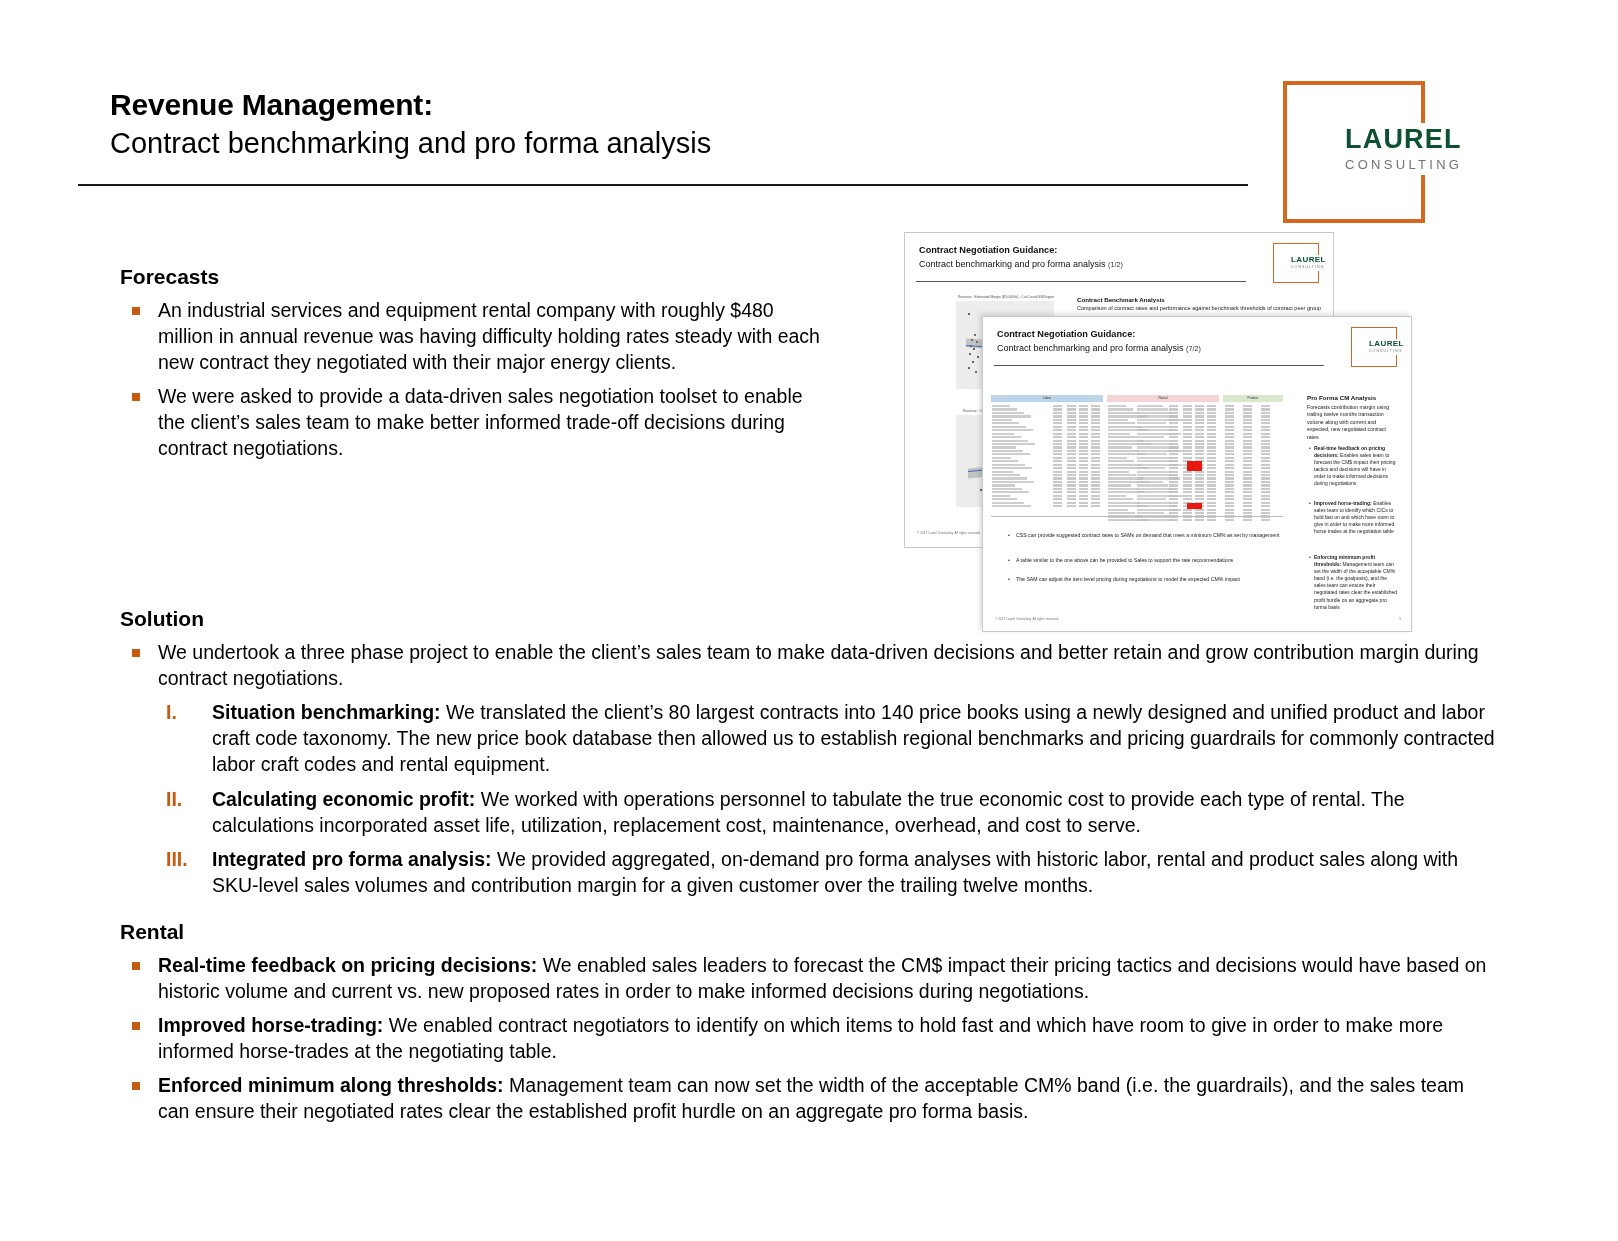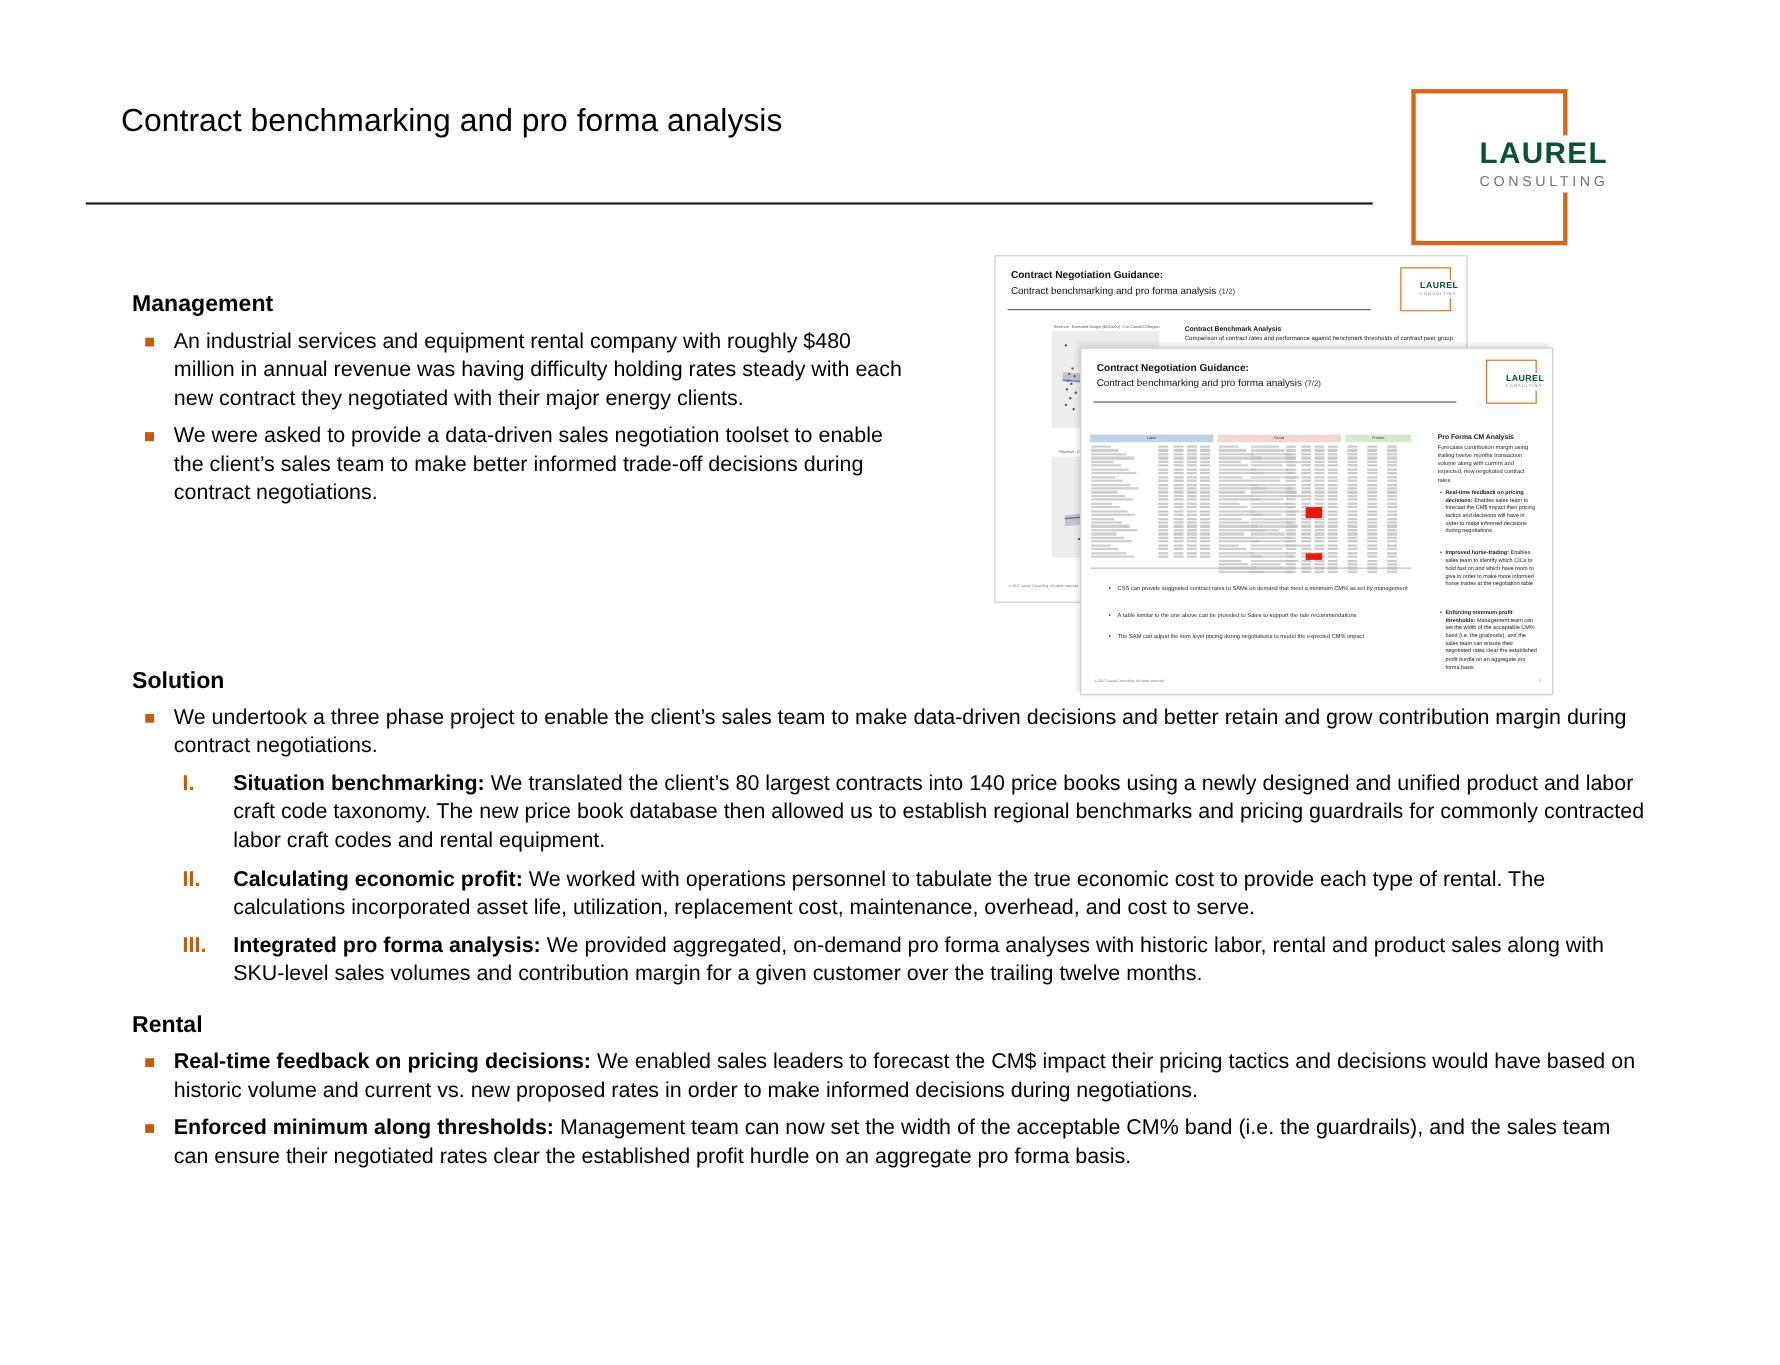--- a/index.html
+++ b/index.html
@@ -228,37 +228,38 @@
 
   .s2-foot { position:absolute; font-size: 5.2px; color:#222; line-height:1.45; padding-left: 9px; width: 300px;}
   .s2-foot::before { content:"\2022"; position:absolute; left:1px; top:0; }
   .s2-divider { position:absolute; background:#bbb; }
 </style>
 </head>
 <body>
 
 <div id="header">
   <div id="title-block">
+    <div id="title-main">Revenue Management:</div>
     <div id="title-sub">Contract benchmarking and pro forma analysis</div>
   </div>
   <div id="title-rule"></div>
 
   <div id="logo">
     <div class="logo-frame"></div>
     <div class="logo-gap"></div>
     <div id="logo-text">
       <div id="logo-laurel">LAUREL</div>
       <div id="logo-consulting">CONSULTING</div>
     </div>
   </div>
 </div>
 
 <div id="content">
 
-  <div id="situation-head" class="section-head">Management</div>
+  <div id="situation-head" class="section-head">Forecasts</div>
   <ul id="situation-list" class="blist">
     <li class="bullet-row">
       <span class="sq"></span>
       <span>An industrial services and equipment rental company with roughly $480 million in annual revenue was having difficulty holding rates steady with each new contract they negotiated with their major energy clients.</span>
     </li>
     <li class="bullet-row">
       <span class="sq"></span>
     </li>
     <li class="bullet-row">
       <span class="sq"></span>
@@ -284,20 +285,24 @@
       <span class="rn">III.</span>
       <span class="lead">Integrated pro forma analysis:</span><span> We provided aggregated, on-demand pro forma analyses with historic labor, rental and product sales along with SKU-level sales volumes and contribution margin for a given customer over the trailing twelve months.</span>
     </li>
   </ul>
 
   <div id="results-head" class="section-head">Rental</div>
   <ul id="results-list" class="blist">
     <li class="bullet-row">
       <span class="sq"></span>
       <span class="lead">Real-time feedback on pricing decisions:</span><span>  We enabled sales leaders to forecast the CM$ impact their pricing tactics and decisions would have based on historic volume and current vs. new proposed rates in order to make informed decisions during negotiations.</span>
+    </li>
+    <li class="bullet-row">
+      <span class="sq"></span>
+      <span class="lead">Improved horse-trading:</span><span>  We enabled contract negotiators to identify on which items to hold fast and which have room to give in order to make more informed horse-trades at the negotiating table.</span>
     </li>
     <li class="bullet-row">
       <span class="sq"></span>
       <span class="lead">Enforced minimum along thresholds:</span><span>  Management team can now set the width of the acceptable CM% band (i.e. the guardrails), and the sales team can ensure their negotiated rates clear the established profit hurdle on an aggregate pro forma basis.</span>
     </li>
   </ul>
 </div>
 
 <div id="thumbs">
 

